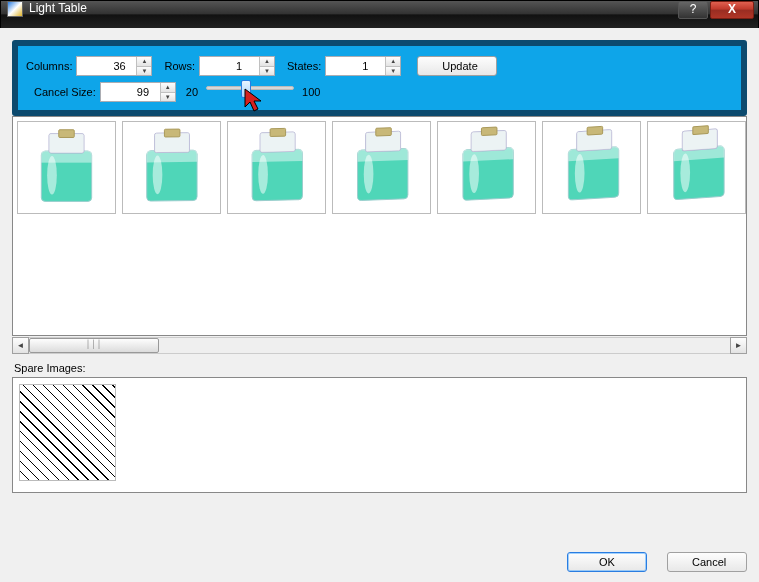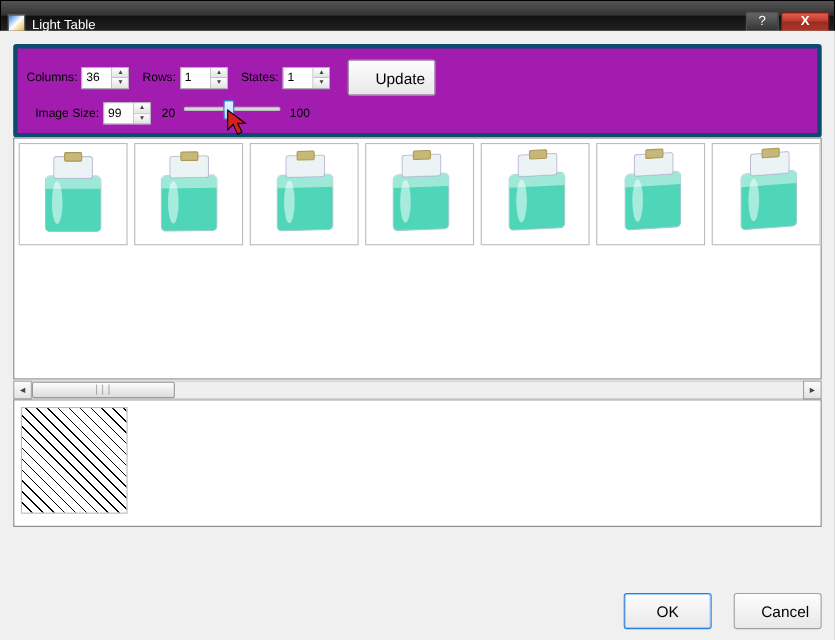--- a/index.html
+++ b/index.html
@@ -10,21 +10,21 @@
     font-size: 11px;
     width: 759px;
     height: 582px;
     overflow: hidden;
     border: 1px solid #000;
   }
   .titlebar {
     height: 28px;
     background: linear-gradient(#555 0%, #333 45%, #111 50%, #222 100%);
     display: flex;
-    align-items: flex-end;
+    align-items: flex-start;
     padding: 0 4px 0 6px;
     color: #fff;
   }
   .title-icon {
     width: 16px; height: 16px;
     background: linear-gradient(135deg,#2a7de1,#fff,#e1b42a);
     border:1px solid #666;
     margin-right: 6px;
   }
   .title-text { flex: 1; font-size: 12px; }
@@ -45,32 +45,33 @@
     border-color:#7a1f14;
     font-weight: bold;
   }
   .client {
     position: absolute;
     top: 28px; left: 0; right: 0; bottom: 0;
     background: #f0f0f0;
     padding: 12px;
   }
   .groupbox {
-    border: 4px solid #0c4a6e;
+    border: 6px solid #0c4a6e;
     border-radius: 3px;
     padding: 10px 8px 8px 8px;
-    background: #a21caf;
+    background: #0ea5e9;
   }
   .row { display: flex; align-items: center; gap: 4px; margin-bottom: 6px; }
   .lbl { margin-right: 0px; }
   .spin {
     display: inline-flex;
     border: 1px solid #abadb3;
     background: #fff;
     height: 20px;
+    padding-left: 33px;
   }
   .spin input {
     border: none;
     width: 26px;
     text-align: left;
     padding: 0 3px;
     font-size: 11px;
     outline: none;
   }
   .spin .arrows {
@@ -80,26 +81,26 @@
   }
   .spin .arrow {
     flex: 1;
     background: linear-gradient(#fdfdfd,#e3e3e3);
     border-bottom: 1px solid #c0c0c0;
     display:flex;align-items:center;justify-content:center;
     font-size: 6px; color:#444;
   }
   .spin .arrow:last-child { border-bottom:none; }
   .btn {
-    height: 33px;
+    height: 20px;
     padding: 0 24px;
     background: linear-gradient(#fdfdfd,#e8e8e8);
     border: 1px solid #a0a0a0;
     border-radius: 3px;
-    font-size: 14px;
+    font-size: 11px;
     cursor: pointer;
   }
   .btn.wide { width: 80px; }
   .btn.primary {
     border: 1px solid #2a7de1;
     box-shadow: inset 0 0 0 1px rgba(100,180,255,.6);
   }
   .slider-wrap { display:flex; align-items:flex-start; gap:8px; margin-left:6px; }
   .slider-track {
     position: relative;
@@ -222,21 +223,21 @@
         <span class="arrows">
             <span class="arrow">▲</span>
             <span class="arrow">▼</span>
           </span>
       </span>
       <span style="width:8px"></span>
       <button class="btn wide">Update</button>
     </div>
     <div class="row" style="margin-bottom:0;">
       <span style="width:4px"></span>
-      <span class="lbl">Image Size:</span>
+      <span class="lbl">Cancel Size:</span>
       <span class="spin">
         <input value="99" style="">
         <span class="arrows">
             <span class="arrow">▲</span>
             <span class="arrow">▼</span>
           </span>
       </span>
       <div class="slider-wrap">
         <span>20</span>
         <div class="slider-track" style="position:relative;">
@@ -360,20 +361,21 @@
       </div>
     </div>
   <div class="hscroll">
     <div class="sbtn">◄</div>
     <div class="strack">
       <div class="sthumb">׀׀׀</div>
     </div>
     <div class="sbtn">►</div>
   </div>
 
+  <div class="section-label">Spare Images:</div>
   <div class="spare-pane">
     <div class="spare-thumb"></div>
   </div>
 
   <div class="footer">
     <button class="btn wide primary">OK</button>
     <button class="btn wide">Cancel</button>
   </div>
 
 </div>

